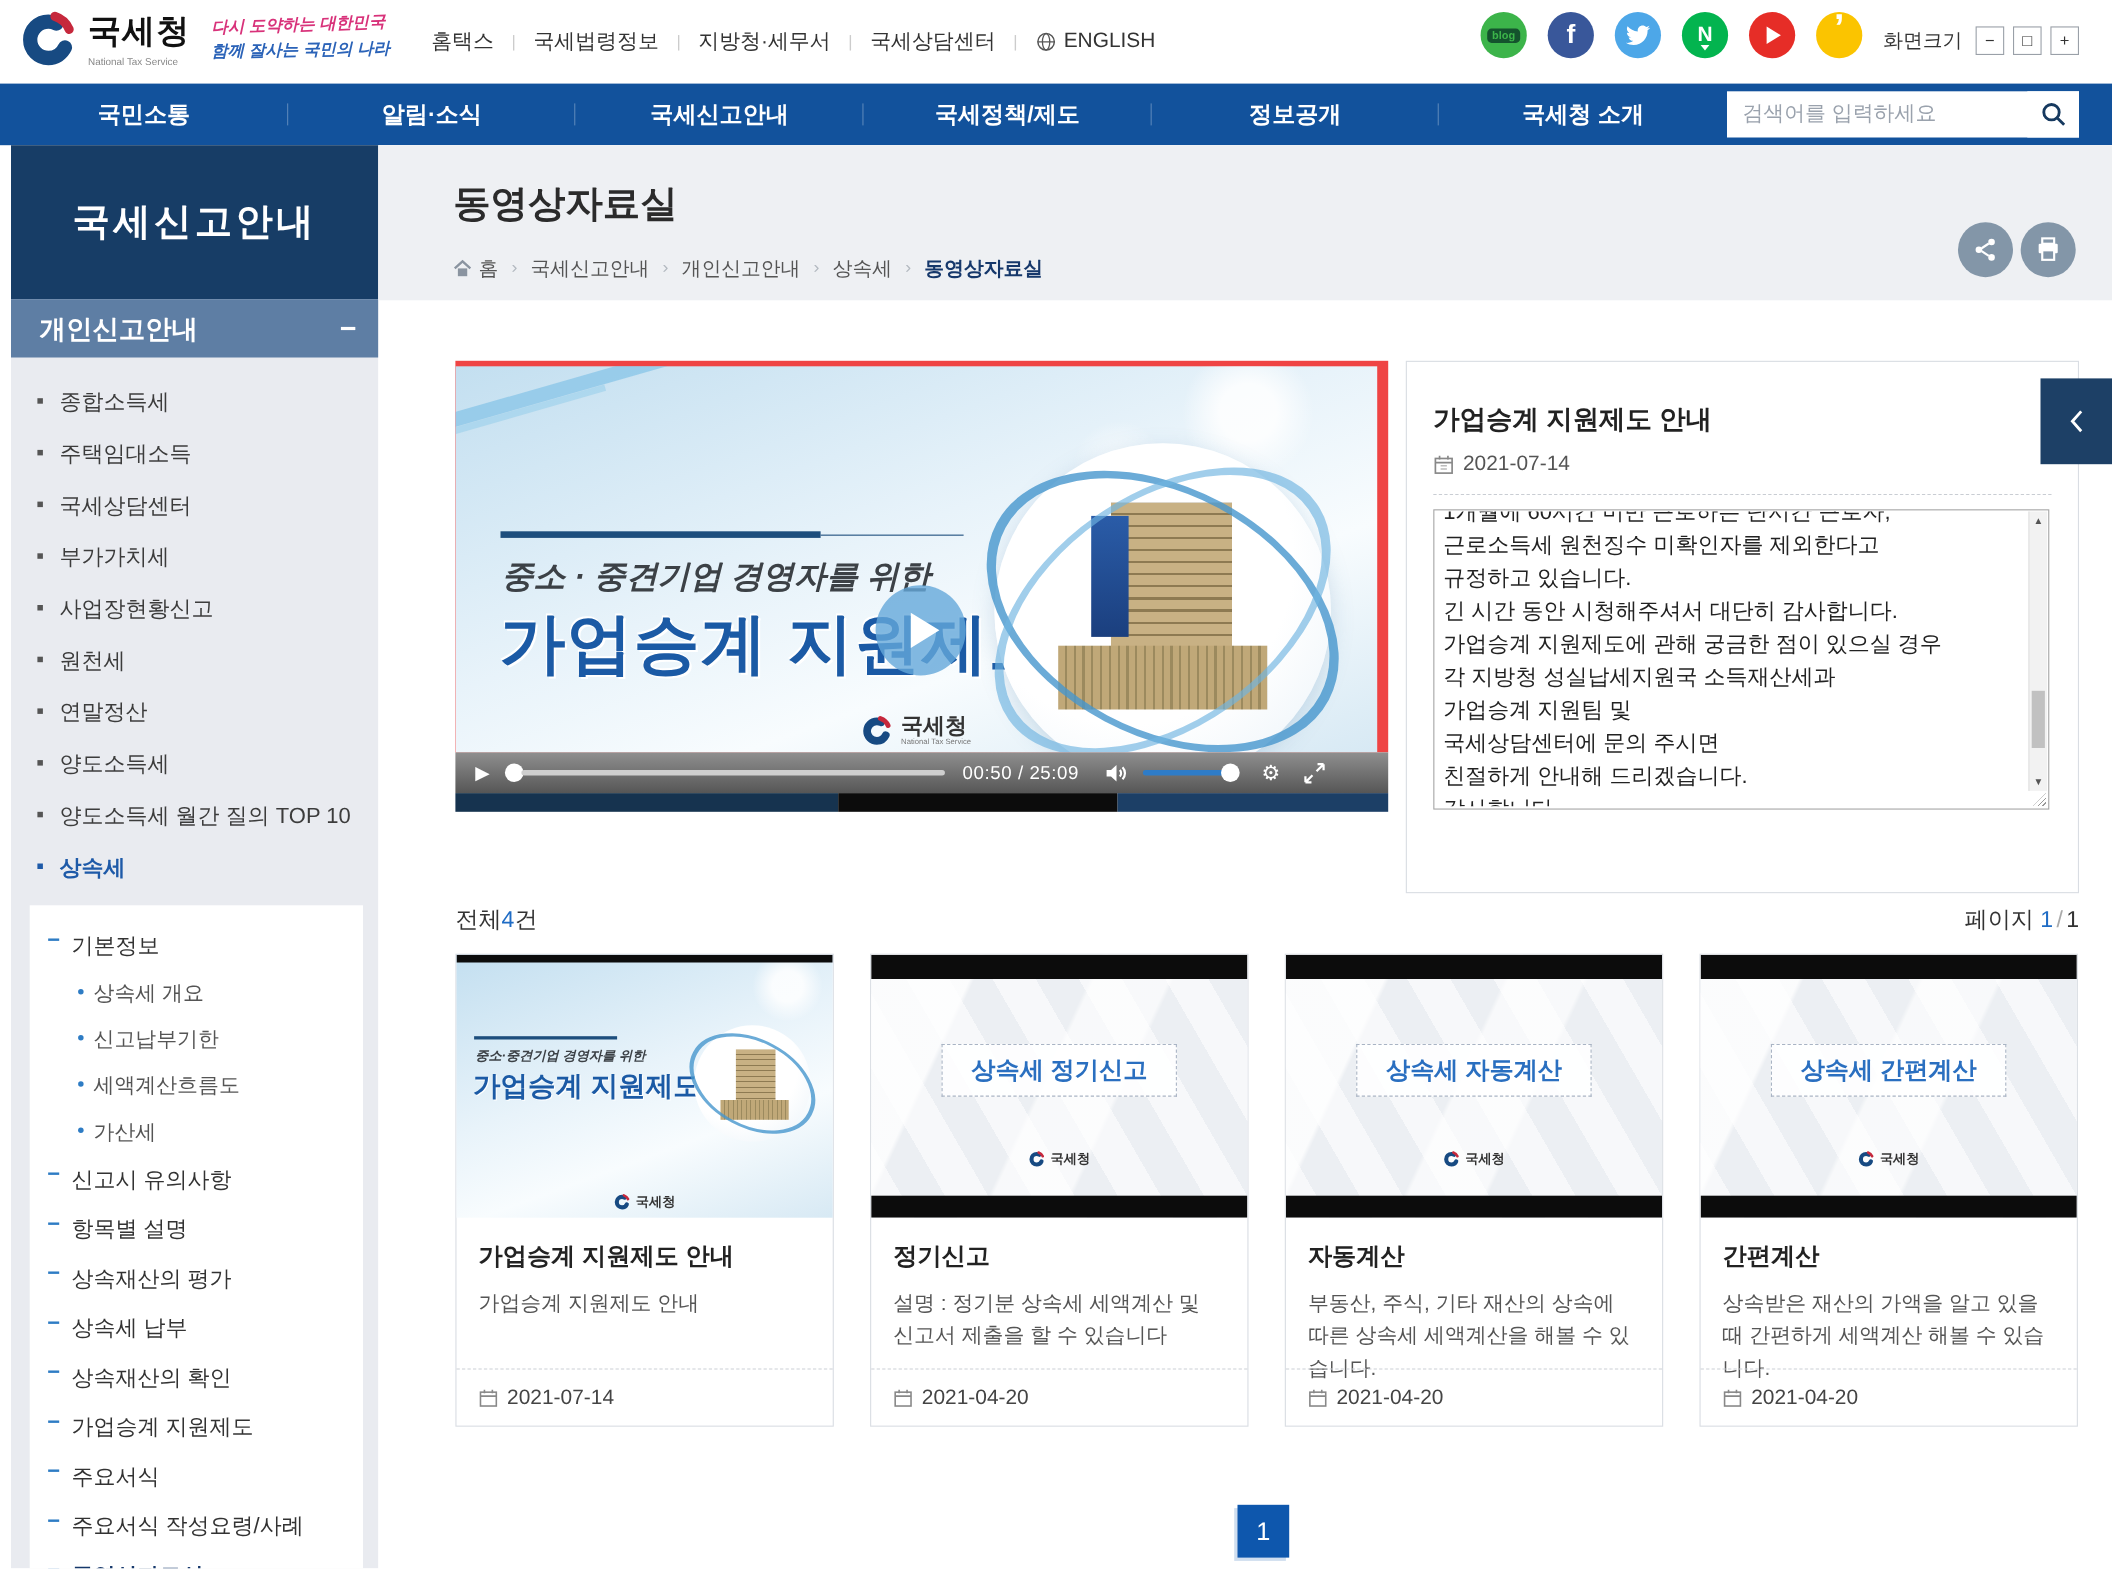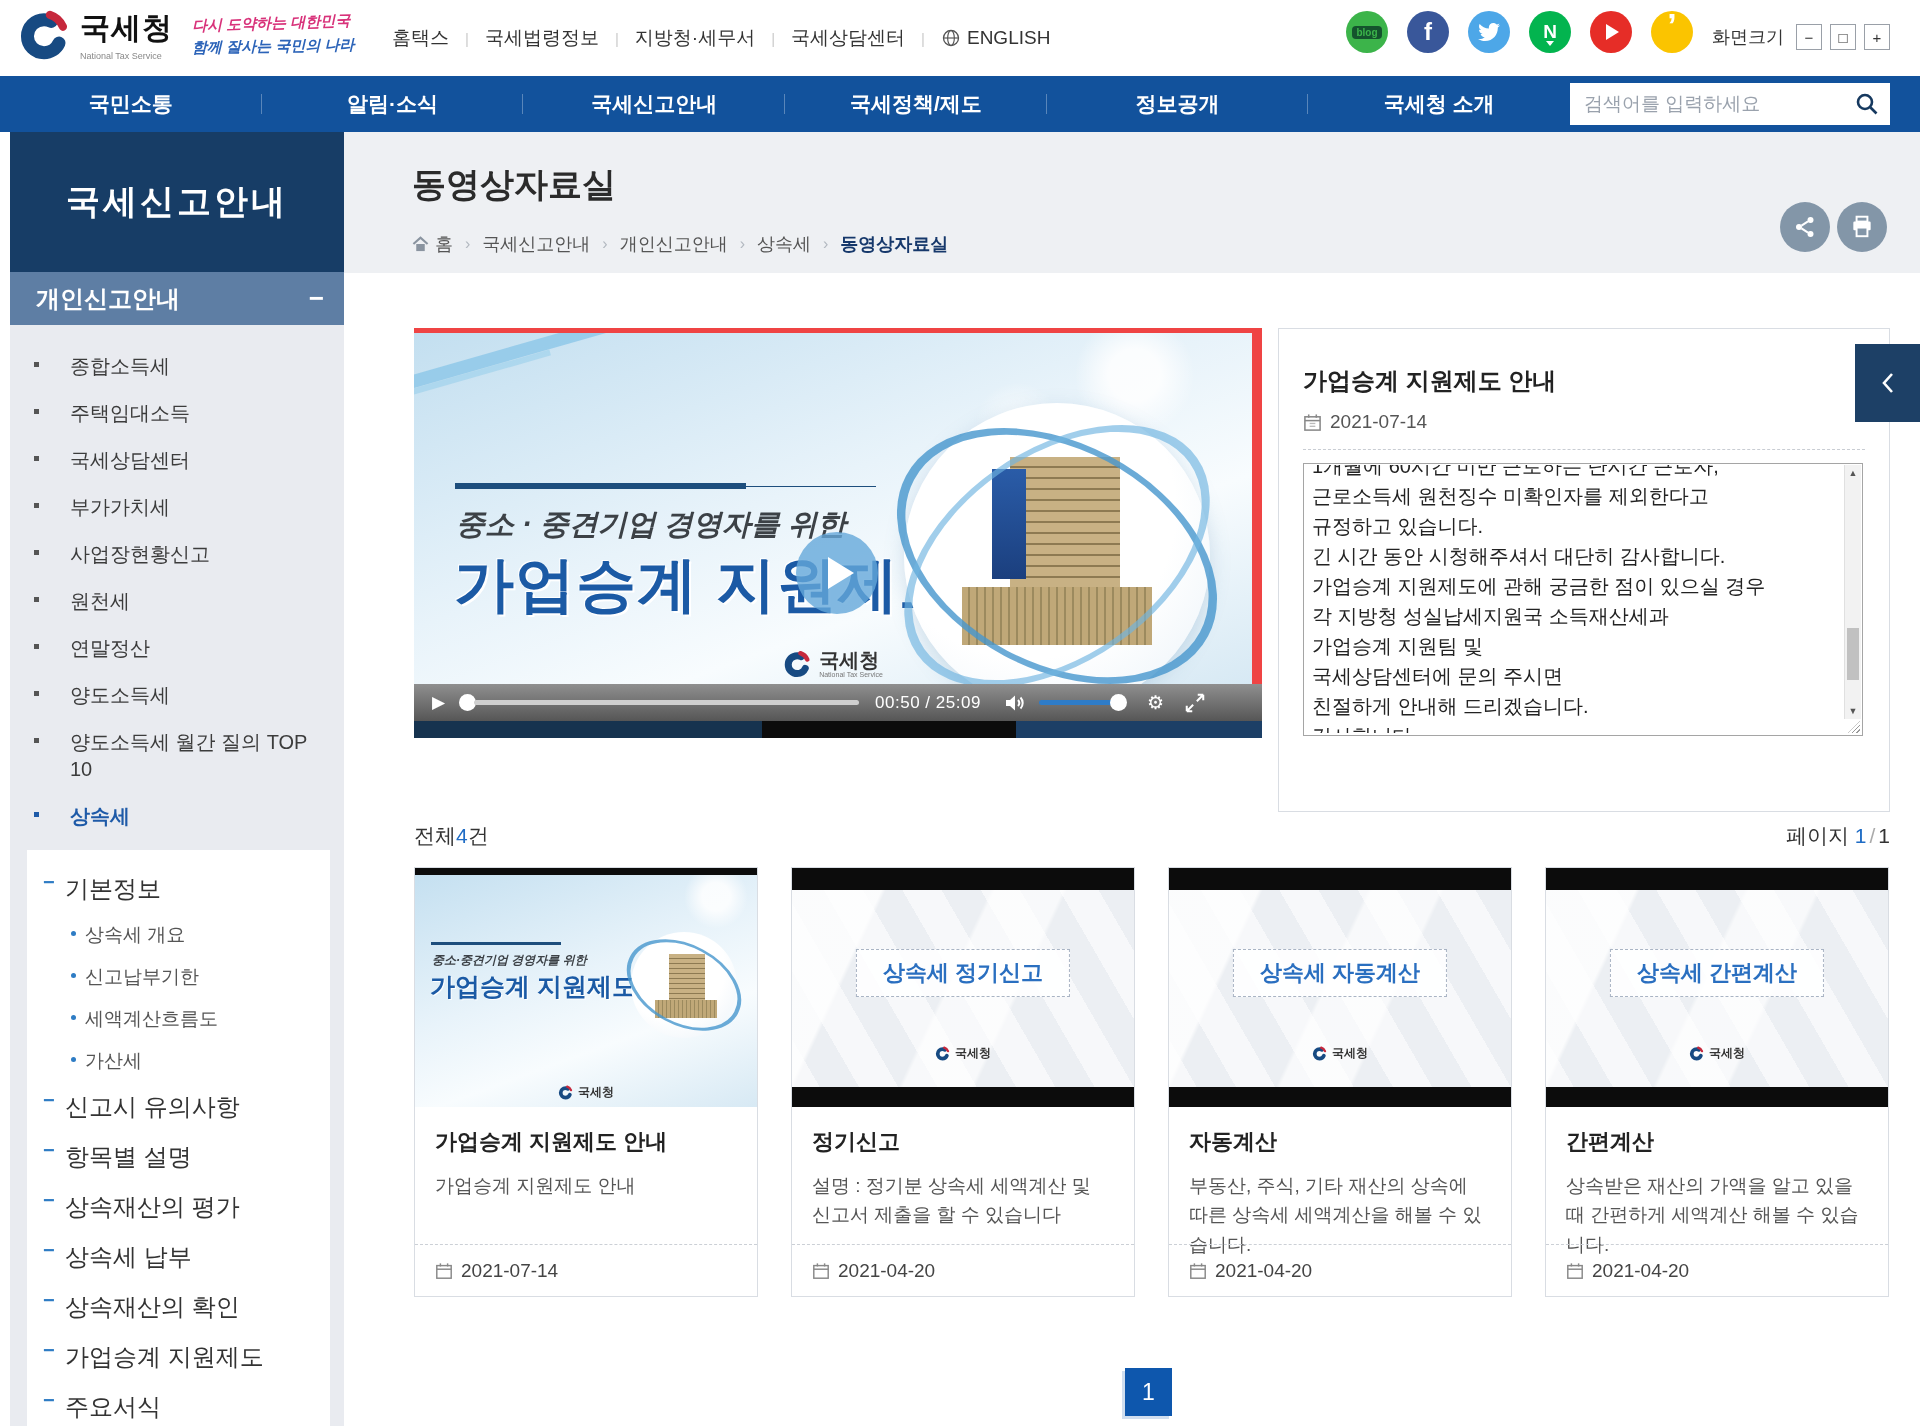--- a/index.html
+++ b/index.html
@@ -43,26 +43,26 @@
   .gnb-search input::placeholder { color:#9aa2ad; }
   .gnb-search-btn { width:48px; height:42px; border:0; background:#fff; display:flex; align-items:center; justify-content:center; cursor:pointer; }
 
   
   .sidebar { position:absolute; left:10px; top:132px; width:334px; height:1294px; background:#e9ebf0; }
   .side-title { height:140px; background:#173d66; color:#fff; font-size:34px; font-weight:bold; letter-spacing:3px; display:flex; align-items:center; justify-content:center; }
   .side-section { height:53px; background:#5e7ea4; color:#fff; display:flex; align-items:center; justify-content:space-between; padding:0 20px 0 26px; cursor:pointer; }
   .side-section-label { font-size:24px; font-weight:bold; }
   .side-section-minus { font-size:26px; font-weight:bold; }
   .side-menu { list-style:none; padding-top:18px; }
-  .side-item { position:relative; padding:10px 20px 10px 60px; font-size:20px; color:#3c3c3c; line-height:1.35; cursor:pointer; }
+  .side-item { position:relative; padding:10px 20px 10px 44px; font-size:20px; color:#3c3c3c; line-height:1.35; cursor:pointer; }
   .side-item::before { content:""; position:absolute; left:24px; top:19px; width:5px; height:5px; background:#555; }
   .side-item.active { color:#1e5aa8; font-weight:bold; }
   .side-item.active::before { background:#1e5aa8; }
   .side-sub { background:#fff; margin:10px 14px 0 17px; padding:14px 10px 20px 14px; }
-  .lvl2 { position:relative; padding:9px 4px 9px 24px; font-size:24px; color:#333; cursor:pointer; }
+  .lvl2 { position:relative; padding:9px 4px 9px 24px; font-size:20px; color:#333; cursor:pointer; }
   .lvl2::before { content:"−"; position:absolute; left:2px; top:7px; color:#2e7cc4; font-weight:bold; font-size:20px; }
   .lvl2.active { color:#16386b; font-weight:bold; text-decoration:underline; }
   .lvl3 { position:relative; padding:8px 4px 8px 44px; font-size:19px; color:#555; cursor:pointer; }
   .lvl3::before { content:""; position:absolute; left:30px; top:17px; width:5px; height:5px; border-radius:50%; background:#2e7cc4; }
 
   
   .main { position:absolute; left:344px; top:132px; width:1576px; height:1294px; background:#fff; }
   .page-head { position:absolute; left:0; top:0; width:100%; height:141px; background:#eef0f3; }
   .page-title { position:absolute; left:68px; top:30px; font-size:34px; font-weight:bold; color:#2b2b2b; }
   .breadcrumb { position:absolute; left:68px; top:100px; display:flex; align-items:center; font-size:18px; color:#555; }

